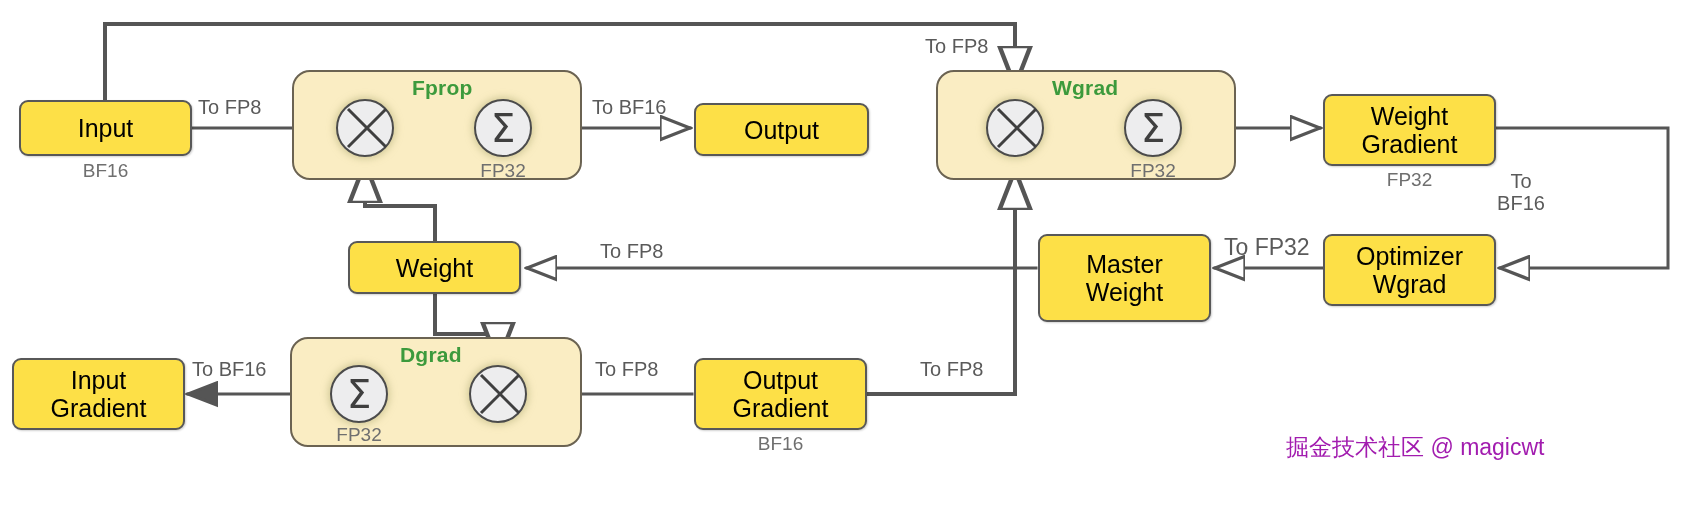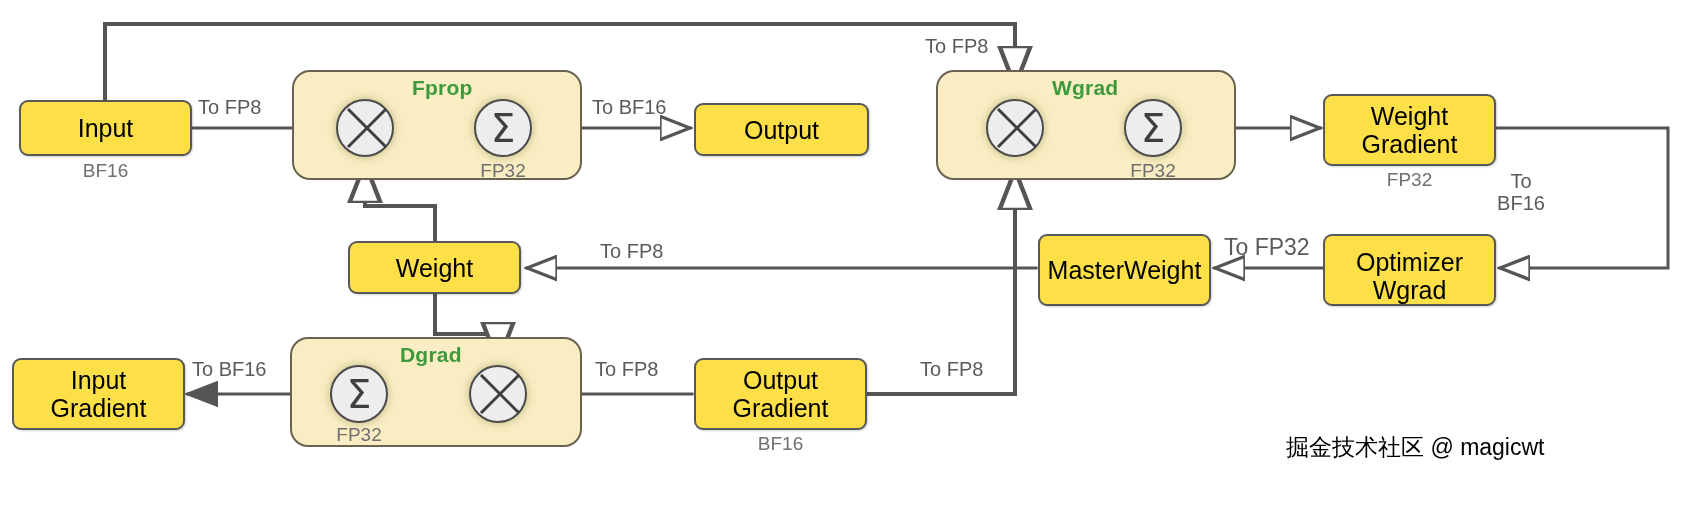--- a/index.html
+++ b/index.html
@@ -17,21 +17,21 @@
   .group-title{position:absolute;color:#3c9a3c;font-weight:bold;letter-spacing:.2px;}
 
   .node{position:absolute;box-sizing:border-box;border-radius:50%;background:#ededee;
         border:2.5px solid #4b4b4b;display:flex;align-items:center;justify-content:center;
         box-shadow:0 0 7px 2px rgba(180,175,120,.55);}
   .node .glyph{font-size:39px;color:#3f3f3f;line-height:1;font-family:"DejaVu Sans",sans-serif;}
 
   .cap{position:absolute;color:#6f6f6f;text-align:center;}
   .wlabel{position:absolute;color:#5a5a5a;white-space:pre-line;line-height:1.12;}
 
-  .watermark{position:absolute;color:#000000;white-space:nowrap;}
+  .watermark{position:absolute;color:#a21caf;white-space:nowrap;}
 </style>
 </head>
 <body>
 
 <div id="stage">
 
   <svg id="wires" viewBox="0 0 1688 508" xmlns="http://www.w3.org/2000/svg">
     <defs>
       <marker id="ahOpen" markerWidth="11" markerHeight="9" refX="10" refY="4.5" orient="auto">
         <path d="M0,0.6 L10,4.5 L0,8.4 Z" fill="#ffffff" stroke="#555555" stroke-width="1.1"></path>
@@ -139,26 +139,26 @@
     <span>Gradient</span>
   </div>
   <div class="cap" style="left:694px;top:433px;width:173px;font-size:19px;">BF16</div>
 
   <div class="box" style="left:1323px;top:94px;width:173px;height:72px;font-size:25px;flex-direction:column;">
     <span>Weight</span>
     <span>Gradient</span>
   </div>
   <div class="cap" style="left:1323px;top:169px;width:173px;font-size:19px;">FP32</div>
 
-  <div class="box" style="left:1038px;top:234px;width:173px;height:72px;font-size:25px;flex-direction:row;align-items:center;">
+  <div class="box" style="left:1038px;top:234px;width:173px;height:88px;font-size:25px;flex-direction:column;align-items:center;">
     <span>Master</span>
     <span>Weight</span>
   </div>
 
-  <div class="box" style="left:1323px;top:234px;width:173px;height:72px;font-size:25px;flex-direction:column;justify-content:flex-end;">
+  <div class="box" style="left:1323px;top:234px;width:173px;height:72px;font-size:25px;flex-direction:column;">
     <span>Optimizer</span>
     <span>Wgrad</span>
   </div>
 
   <div class="wlabel" style="left:198px;top:96px;font-size:20px;">To FP8</div>
 
   <div class="wlabel" style="left:592px;top:96px;font-size:20px;">To BF16</div>
 
   <div class="wlabel" style="left:925px;top:35px;font-size:20px;">To FP8</div>
 

